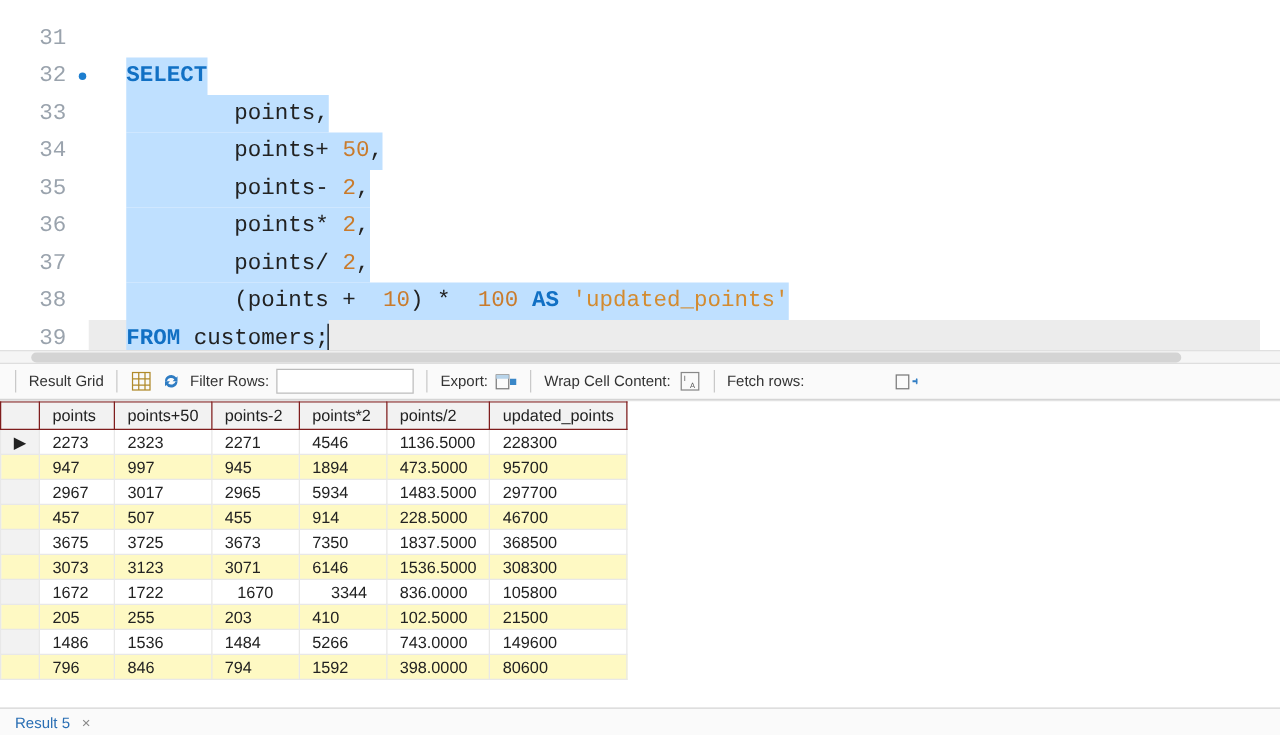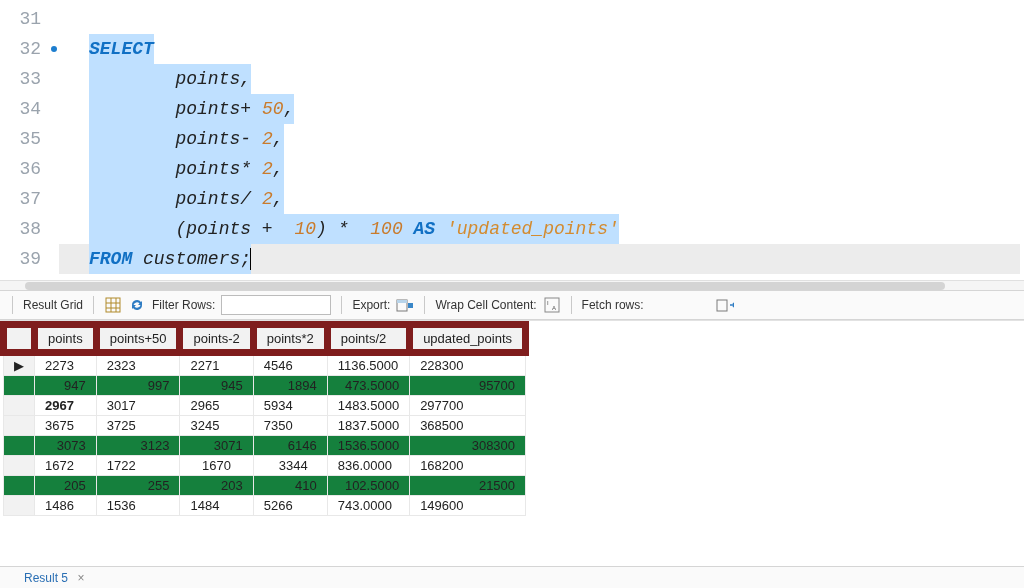--- a/index.html
+++ b/index.html
@@ -22,21 +22,21 @@
     background: #fff;
   }
   .editor-scroll {
     overflow-x: auto;
     height: 100%;
   }
   .code-lines {
     font-family: Consolas, "Courier New", monospace;
     font-size: 18px;
     line-height: 30px;
-    padding: 4px;
+    padding: 16px;
     white-space: pre;
     min-width: 960px;
   }
   .line {
     display: flex;
     align-items: center;
     height: 30px;
   }
   .gutter {
     width: 55px;
@@ -57,21 +57,20 @@
     background: #1d7ecf;
   }
   .code {
     position: relative;
     flex: 1;
     padding-left: 30px;
   }
   .sel {
     background: #bfe0ff;
     display: inline-block;
-    font-style: italic;
   }
   .kw { color: #1170c4; font-weight: bold; }
   .num { color: #c97b2c; margin-left: 11px; }
   .str { color: #d38b30; }
   .plain { color: #222; }
   .current-line-bg {
     position: absolute;
     left: 55px; right: 0; height: 30px;
     background: #ececec;
     z-index: 0;
@@ -142,52 +141,52 @@
     overflow: auto;
     height: 250px;
     border-top: 1px solid #e2e2e2;
   }
   table.result-grid {
     border-collapse: collapse;
     font-size: 13px;
   }
   table.result-grid th {
     background: #f2f2f2;
-    border: 7px solid #7f1d1d;
+    border: 1px solid #7f1d1d;
     padding: 3px 10px;
     font-weight: normal;
     text-align: left;
     color: #222;
   }
   table.result-grid td {
     border: 1px solid #e8e8e8;
     padding: 2px 10px;
     color: #222;
   }
-  tr.evenrow td { background: #15803d; text-align: right; }
+  tr.evenrow td { background: #fef9c3; }
   .rowhead {
     width: 26px;
     min-width: 26px;
     background: #f2f2f2;
     border: 1px solid #d8d8d8;
     text-align: center;
     color: #666;
   }
   th.rowhead { background: #f2f2f2; }
 
   
   .bottom-tabs {
     position: absolute;
     bottom: 0; left: 0; right: 0;
     height: 22px;
     border-top: 1px solid #d5d5d5;
     background: #fafafa;
     display: flex;
     align-items: center;
-    padding-left: 24px;
+    padding-left: 12px;
     font-size: 12px;
     color: #2a6fb4;
   }
   .tab-x { color: #888; margin-left: 6px; }
 
   
   svg { display: block; }
 </style>
 </head>
 <body>
@@ -279,72 +278,90 @@
           <td class="rowhead"></td>
           <td style="min-width: 60px;">947</td>
           <td style="min-width: 74px;">997</td>
           <td style="min-width: 70px; margin-top: 30px;">945</td>
           <td style="min-width: 70px;">1894</td>
           <td style="min-width: 80px;">473.5000</td>
           <td style="min-width: 100px;">95700</td>
         </tr>
         <tr>
           <td class="rowhead"></td>
-          <td style="min-width: 60px; font-weight: bold;">2967</td>
+          <td style="min-width: 60px;">2967</td>
           <td style="min-width: 74px;">3017</td>
           <td style="min-width: 70px;">2965</td>
           <td style="min-width: 70px;">5934</td>
           <td style="min-width: 80px;">1483.5000</td>
           <td style="min-width: 100px;">297700</td>
         </tr>
+        <tr class="evenrow">
+          <td class="rowhead"></td>
+          <td style="min-width: 60px;">457</td>
+          <td style="min-width: 74px;">507</td>
+          <td style="min-width: 70px;">455</td>
+          <td style="min-width: 70px;">914</td>
+          <td style="min-width: 80px;">228.5000</td>
+          <td style="min-width: 100px;">46700</td>
+        </tr>
         <tr>
           <td class="rowhead"></td>
           <td style="min-width: 60px;">3675</td>
           <td style="min-width: 74px;">3725</td>
-          <td style="min-width: 70px;">3245</td>
+          <td style="min-width: 70px;">3673</td>
           <td style="min-width: 70px;">7350</td>
           <td style="min-width: 80px;">1837.5000</td>
           <td style="min-width: 100px;">368500</td>
         </tr>
         <tr class="evenrow">
           <td class="rowhead"></td>
           <td style="min-width: 60px;">3073</td>
           <td style="min-width: 74px;">3123</td>
           <td style="min-width: 70px;">3071</td>
           <td style="min-width: 70px; margin-left: 25px;">6146</td>
           <td style="min-width: 80px;">1536.5000</td>
           <td style="min-width: 100px;">308300</td>
         </tr>
         <tr>
           <td class="rowhead"></td>
           <td style="min-width: 60px;">1672</td>
           <td style="min-width: 74px;">1722</td>
           <td style="min-width: 70px; text-align: center;">1670</td>
           <td style="min-width: 70px; padding-left: 25px;">3344</td>
           <td style="min-width: 80px;">836.0000</td>
-          <td style="min-width: 100px;">168200</td>
+          <td style="min-width: 100px;">105800</td>
         </tr>
         <tr class="evenrow">
           <td class="rowhead"></td>
           <td style="min-width: 60px;">205</td>
           <td style="min-width: 74px;">255</td>
           <td style="min-width: 70px;">203</td>
           <td style="min-width: 70px;">410</td>
           <td style="min-width: 80px;">102.5000</td>
           <td style="min-width: 100px;">21500</td>
         </tr>
         <tr>
           <td class="rowhead"></td>
           <td style="min-width: 60px;">1486</td>
           <td style="min-width: 74px;">1536</td>
           <td style="min-width: 70px;">1484</td>
           <td style="min-width: 70px;">5266</td>
           <td style="min-width: 80px;">743.0000</td>
           <td style="min-width: 100px;">149600</td>
         </tr>
+        <tr class="evenrow">
+          <td class="rowhead"></td>
+          <td style="min-width: 60px;">796</td>
+          <td style="min-width: 74px;">846</td>
+          <td style="min-width: 70px;">794</td>
+          <td style="min-width: 70px;">1592</td>
+          <td style="min-width: 80px;">398.0000</td>
+          <td style="min-width: 100px;">80600</td>
+        </tr>
       </tbody>
     </table>
 </div>
 
 <div class="bottom-tabs">
   <span>
     <span>Result 5</span>
     <span class="tab-x">×</span>
   </span>
 </div>

